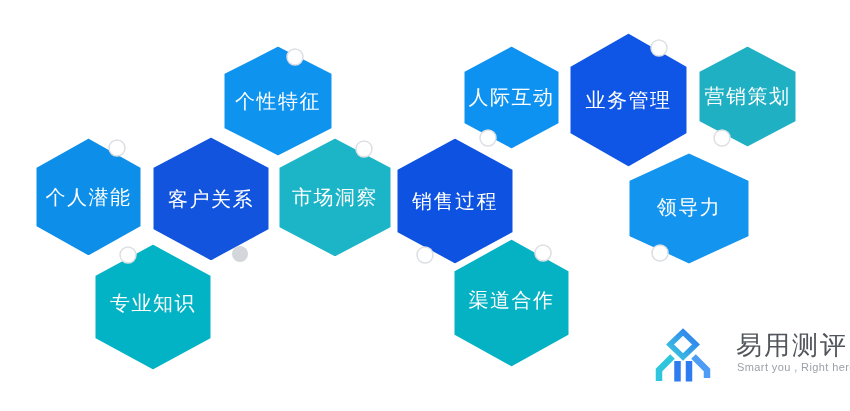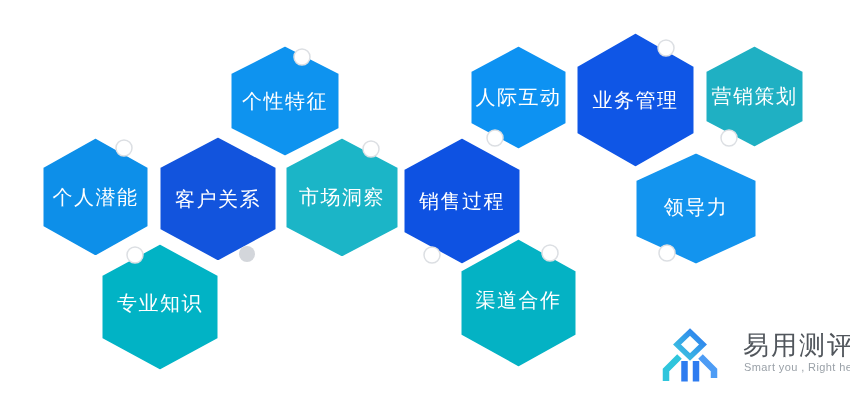--- a/index.html
+++ b/index.html
@@ -9,21 +9,20 @@
     width: 850px;
     height: 411px;
     overflow: hidden;
     font-family: "Liberation Sans", sans-serif;
   }
   .stage {
     position: relative;
     width: 767px;
     height: 411px;
     background: #ffffff;
-    margin-left: 7px;
   }
   svg { display: block; }
   .hex {
     stroke: #ffffff;
     stroke-width: 3;
     stroke-linejoin: miter;
   }
   .hex-label {
     font-family: "Liberation Sans", sans-serif;
     font-size: 20px;

